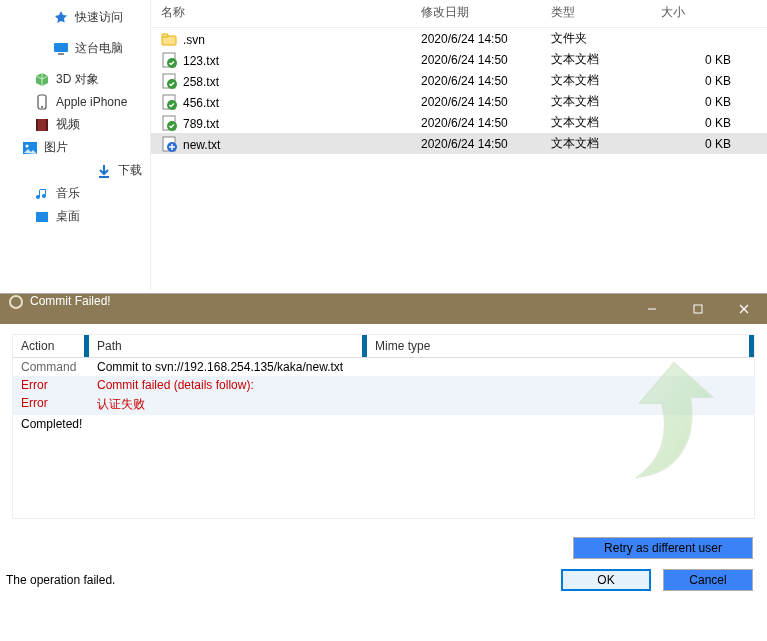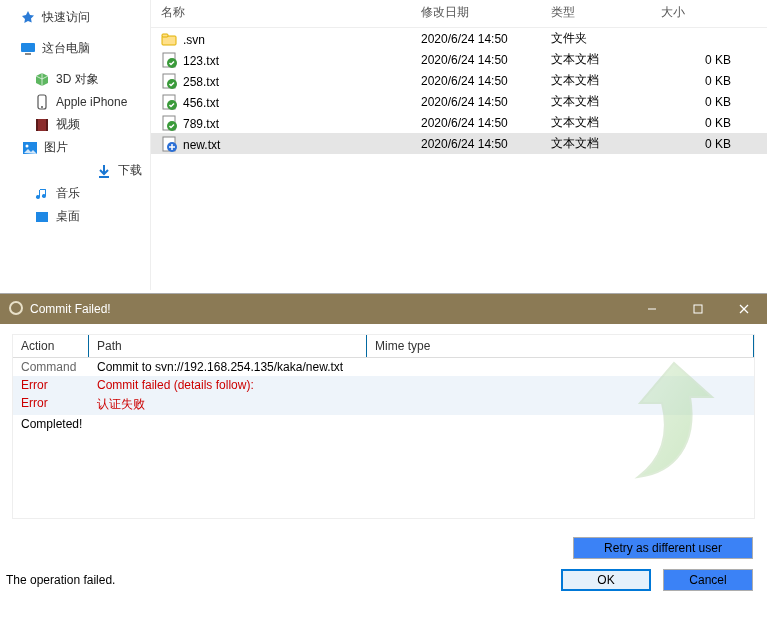--- a/index.html
+++ b/index.html
@@ -1,49 +1,49 @@
 <!DOCTYPE html>
 <html><head>
 <meta charset="utf-8">
 <style>
 * { margin: 0; padding: 0; box-sizing: border-box; font-family: "Microsoft YaHei", "Segoe UI", sans-serif; font-size: 12px; }
 body { background: #fff; width: 767px; height: 641px; overflow: hidden; }
 
 .explorer { display: flex; height: 290px; }
 .sidebar { width: 151px; padding: 6px 0; background: #fff; border-right: 1px solid #eee; }
 .sidebar-item { display: flex; align-items: center; padding: 3px 8px 3px 16px; cursor: default; }
-.sidebar-item.top { padding-left: 20px; }
+.sidebar-item.top { padding-left: 20px; margin-left: 33px; }
 .sidebar-item .ico { width: 16px; height: 16px; margin-right: 6px; display: inline-flex; align-items: center; justify-content: center; }
 .sidebar-item .lbl { color: #333; }
 
 .filepane { flex: 1; display: flex; flex-direction: column; }
 .filehead { display: flex; padding: 4px 0 6px 0; color: #555; border-bottom: 1px solid #eee; }
 .filehead .col { padding-left: 10px; }
 .col-name { width: 260px; }
 .col-date { width: 130px; }
 .col-type { width: 110px; }
 .col-size { flex: 1; padding-right: 20px; }
 
 .filerow { display: flex; align-items: center; padding: 2px 0; }
 .filerow.sel { background: #e5e5e5; }
 .filerow .col { padding-left: 10px; display: flex; align-items: flex-end; }
 .filerow .col-name { gap: 6px; }
 .filerow .col-size { justify-content: flex-end; padding-right: 36px; }
 .fico { width: 16px; height: 16px; display: inline-flex; align-items: center; justify-content: center; }
 
 
 .dialog { position: absolute; left: 0; top: 293px; width: 767px; height: 310px; background: #fff; border-top: 1px solid #aaa; display: flex; flex-direction: column; }
-.titlebar { height: 30px; background: #8b7a55; color: #fff; display: flex; align-items: center; padding-left: 8px; }
+.titlebar { height: 30px; background: #8b7a55; color: #fff; display: flex; align-items: flex-start; padding-left: 8px; }
 .titlebar .ttl { flex: 1; }
 .titlebar .winbtn { width: 46px; height: 30px; display: flex; align-items: center; justify-content: center; color: #fff; }
 
 .dlgbody { flex: 1; padding: 10px 12px 0 12px; position: relative; }
 .log { border: 1px solid #eee; height: 185px; position: relative; }
 .log-head { display: flex; color: #333; border-bottom: 1px solid #ddd; }
-.log-head .lc { padding: 4px 8px; border-right: 1px solid #0369a1; }
+.log-head .lc { padding: 4px 8px; border-right: 5px solid #0369a1; }
 .lc-act { width: 76px; }
 .lc-path { width: 278px; }
 .lc-mime { flex: 1; }
 .log-row { display: flex; }
 .log-row .lc { padding: 2px 8px; }
 .log-row.err { background: #eef4fa; }
 .log-row.err .lc-act { color: #c00; }
 .log-row.err .lc-path { color: #c00; }
 
 .arrow-deco { position: absolute; right: 30px; bottom: 30px; opacity: .5; }

